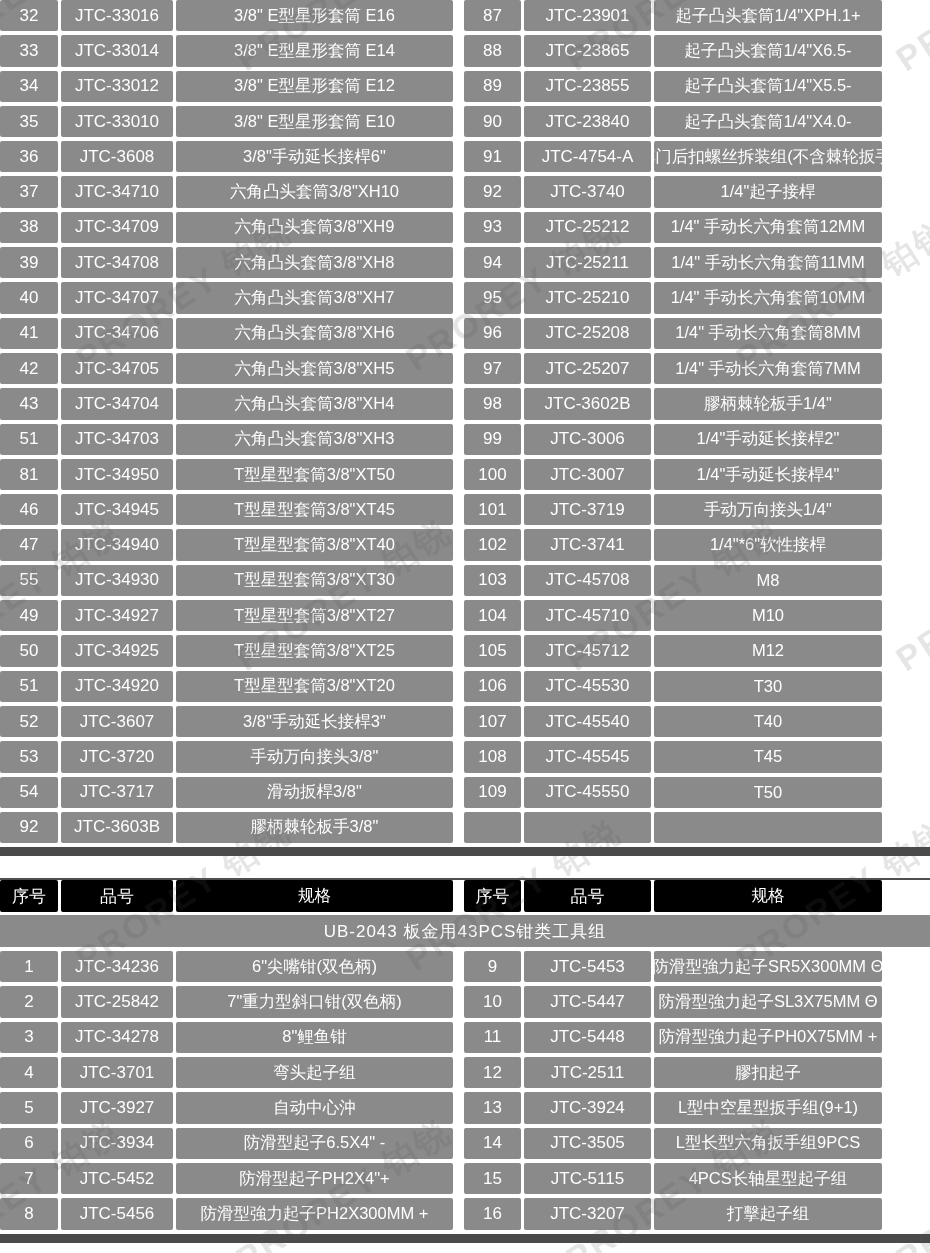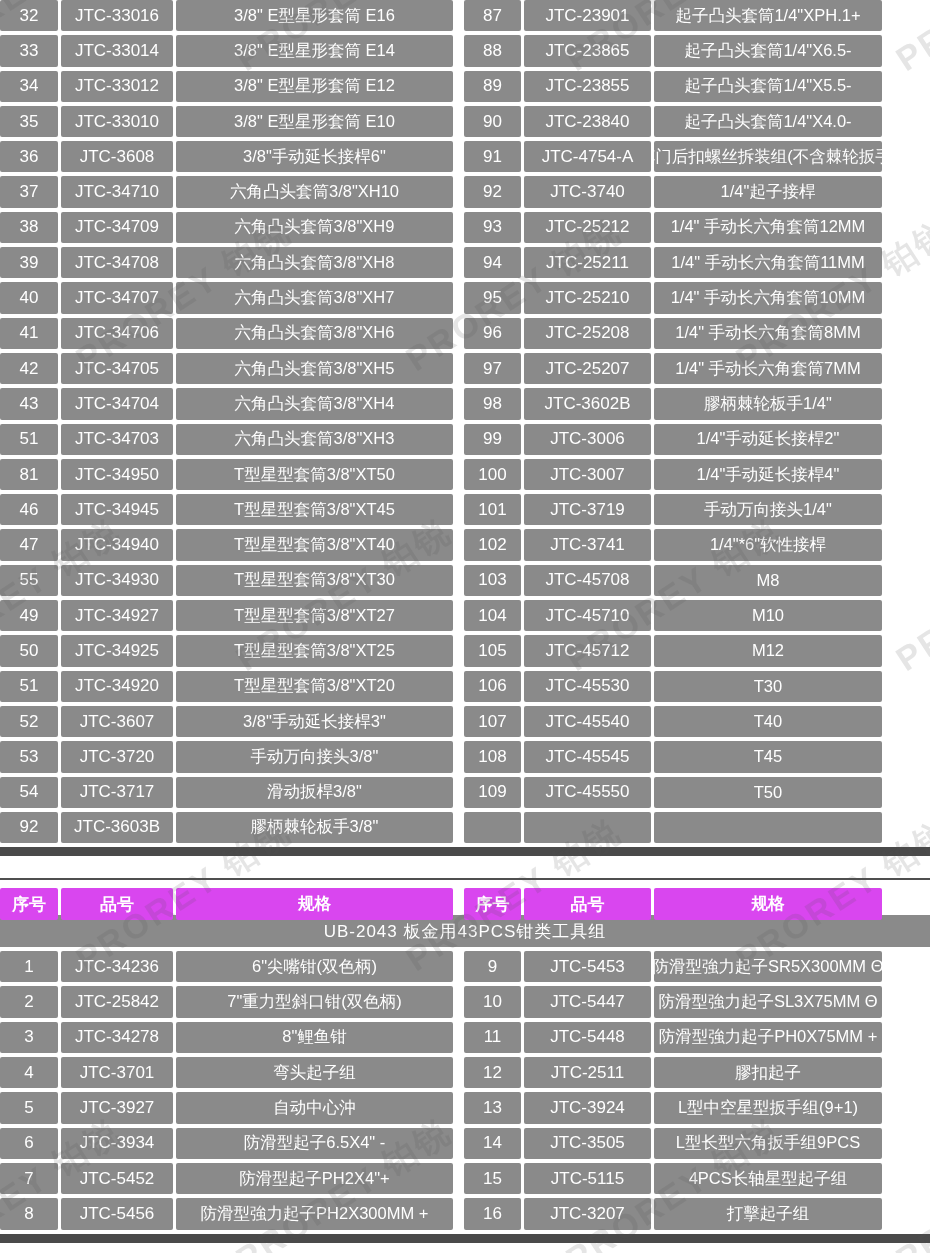--- a/index.html
+++ b/index.html
@@ -16,21 +16,21 @@
   .trow{display:contents;}
   .cell{
     background:#8a8a8a;color:#ffffff;border-radius:2px;
     display:flex;align-items:center;justify-content:center;
     font-size:17px;white-space:nowrap;overflow:hidden;
   }
   .c-spec{font-size:16.5px;}
   .darkbar{height:9px;background:#4a4a4a;margin-top:4px;}
   .spacer{height:22px;}
   .hdr-topline{height:2px;background:#4f4f4f;}
-  .hdr .cell{background:#d946ef;font-weight:bold;height:32px;margin-top:8px;}
+  .hdr .cell{background:#000000;font-weight:normal;height:32px;}
   .hdr.tgrid{grid-auto-rows:32px;gap:0 3px;}
   .band{
     margin-top:3px;height:32px;background:#8a8a8a;color:#fff;
     display:flex;align-items:center;justify-content:center;
     font-size:17px;letter-spacing:1px;
   }
   .rows-block{margin-top:4px;}
   .watermark-layer{position:absolute;inset:0;z-index:2;pointer-events:none;overflow:hidden;}
   .wm-tile{
     position:absolute;transform:rotate(-33deg);transform-origin:left center;

